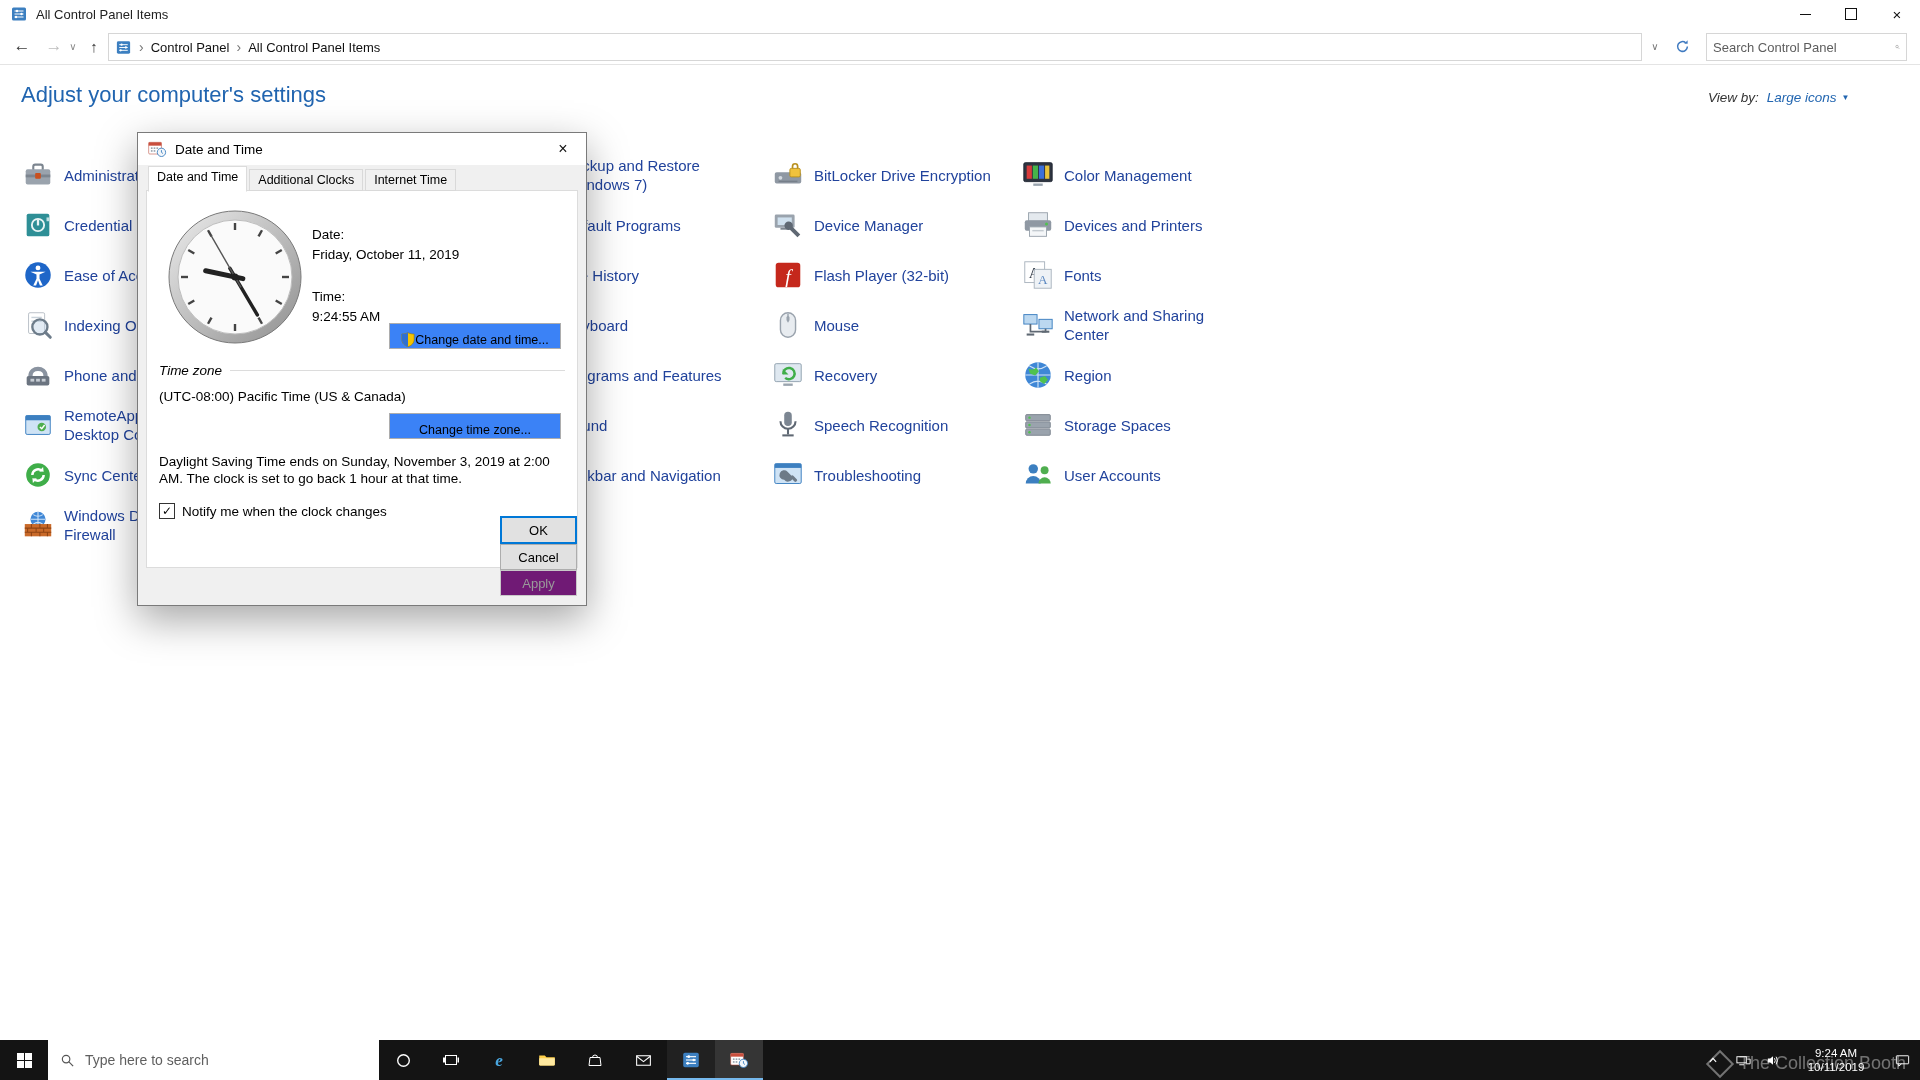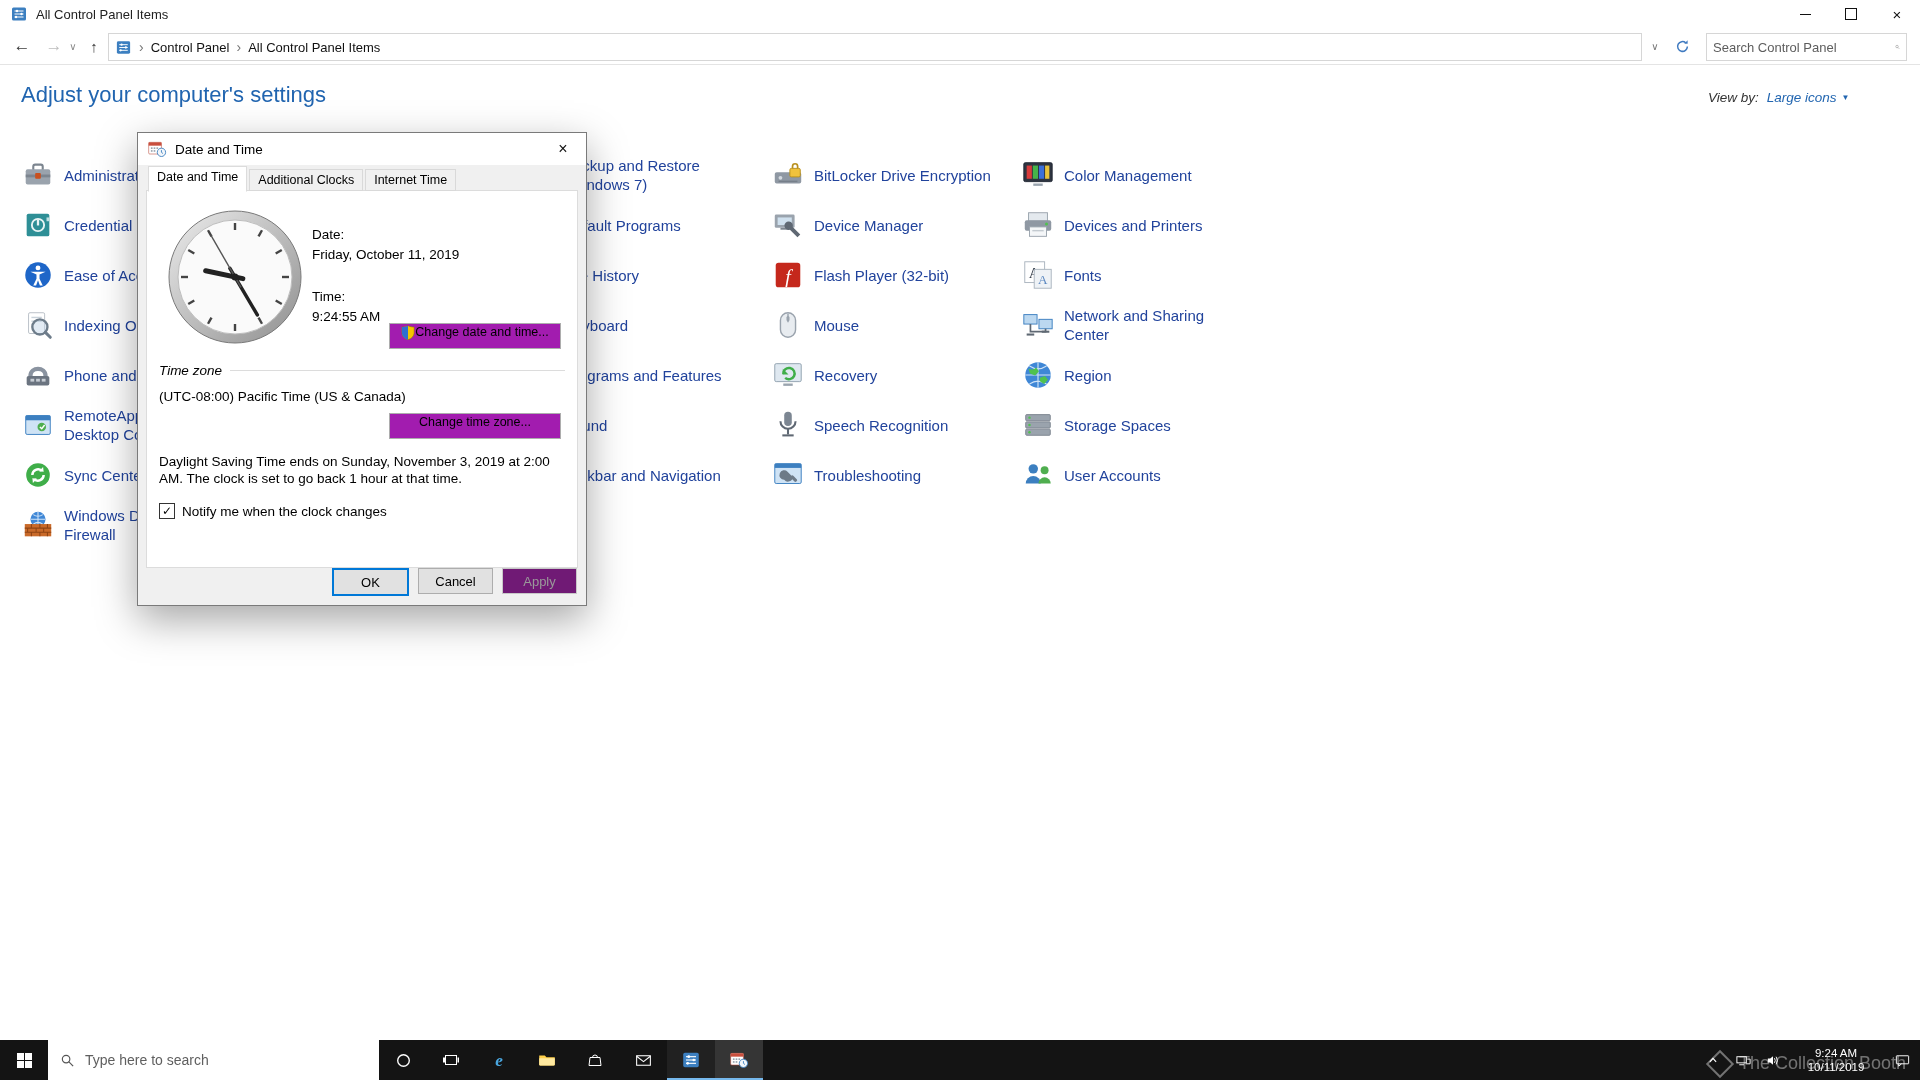--- a/index.html
+++ b/index.html
@@ -50,32 +50,32 @@
   .dlg-titlebar .dlg-ic{width:20px;height:20px;margin-left:9px;}
   .dlg-titlebar .dlg-ttl{font-size:13.5px;margin-left:8px;}
   .dlg-close{position:absolute;right:0;top:0;width:46px;height:31px;display:flex;align-items:center;justify-content:center;font-size:16px;color:#111;}
   .dlg-tabs{position:absolute;left:10px;top:33px;height:25px;display:flex;align-items:flex-end;z-index:3;}
   .tab{height:17px;padding:3px 8px 0;font-size:12.5px;background:#f0f0f0;border:1px solid #d9d9d9;margin-right:2px;}
   .tab.active{height:21px;background:#fff;border-color:#dcdcdc;border-bottom:1px solid #fff;margin-bottom:-1px;}
   .dlg-page{position:absolute;left:8px;right:8px;top:57px;height:376px;background:#fff;border:1px solid #dcdcdc;}
   .clock-wrap{position:absolute;left:18px;top:16px;width:140px;height:140px;}
   .fld-lbl{position:absolute;left:165px;font-size:13.5px;}
   .fld-val{position:absolute;left:165px;font-size:13.5px;}
-  .win-btn{background:#a21caf;border:1px solid #adadad;font-size:12.5px;color:#000;
-    display:flex;align-items:flex-start;justify-content:center;gap:0;font-family:inherit;}
+  .win-btn{background:#3b82f6;border:1px solid #adadad;font-size:12.5px;color:#000;
+    display:flex;align-items:flex-end;justify-content:center;gap:0;font-family:inherit;}
   .btn-cdt{position:absolute;right:16px;top:132px;width:172px;height:26px;}
   .tz-row{position:absolute;left:12px;right:12px;top:172px;display:flex;align-items:center;font-style:italic;}
   .hairline{flex:1;height:1px;background:#dcdcdc;margin-left:8px;}
   .tz-val{position:absolute;left:12px;top:198px;}
   .btn-ctz{position:absolute;right:16px;top:222px;width:172px;height:26px;}
   .dst{position:absolute;left:12px;top:262px;width:404px;line-height:17px;}
   .notify{position:absolute;left:12px;top:312px;display:flex;align-items:center;gap:7px;}
   .chk{width:14px;height:14px;border:1px solid #333;background:#fff;display:flex;align-items:center;justify-content:center;font-size:12px;line-height:1;}
   .chk.checked::after{content:"\2713";}
-  .dlg-buttons{position:absolute;right:9px;bottom:9px;display:flex;gap:9px;}
+  .dlg-buttons{position:absolute;right:9px;bottom:9px;display:flex;gap:0;flex-direction:column;}
   .dlg-buttons .btn{min-width:73px;height:24px;background:#e1e1e1;border:1px solid #adadad;font-size:13px;
     display:flex;align-items:center;justify-content:center;}
   .btn.default{border:2px solid #0078d7;}
   .btn.disabled{color:#9a9a9a;background:#701a75;border-color:#c8c8c8;}
 
   
   .taskbar{position:absolute;left:0;top:1040px;width:1920px;height:40px;background:#141414;display:flex;align-items:stretch;}
   .tb-start{width:48px;display:flex;align-items:center;justify-content:center;}
   .tb-search{width:331px;background:#fff;display:flex;align-items:center;}
   .tb-search svg{margin:0 8px 0 12px;}

